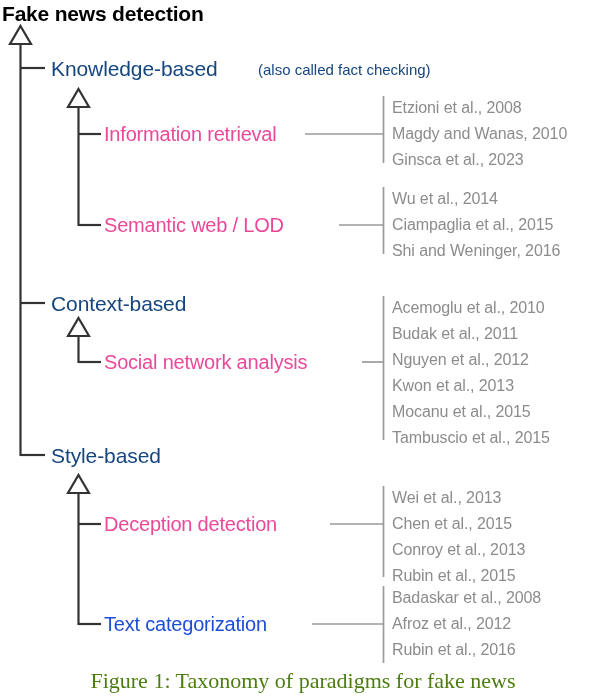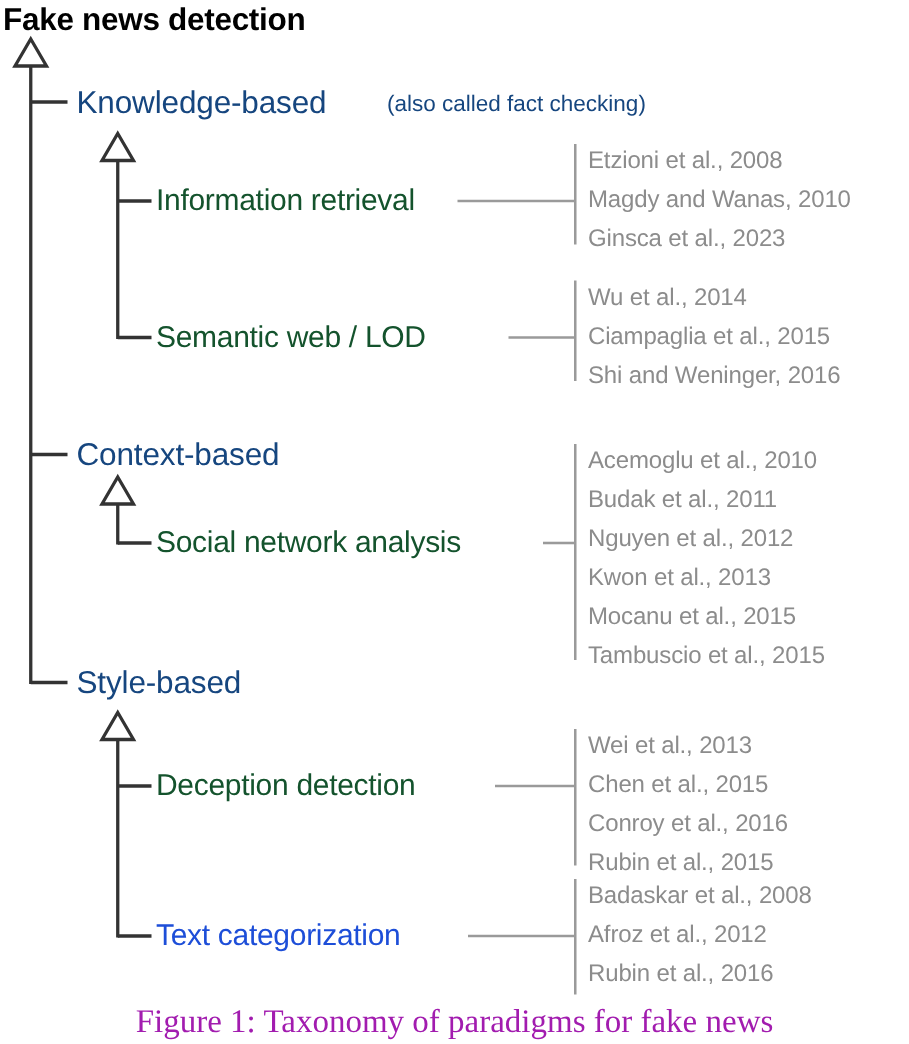--- a/index.html
+++ b/index.html
@@ -43,40 +43,40 @@
     font-size: 21px;
     color: #16467f;
     letter-spacing: -0.1px;
   }
   .cat-note {
     font-size: 15px;
     color: #16467f;
   }
   .leaf {
     font-size: 20px;
-    color: #14532d;
+    color: #ec4899;
     letter-spacing: -0.2px;
   }
   .leaf.accent {
     color: #1d4ed8;
   }
   .cite {
     font-size: 16px;
     color: #8c8c8c;
     letter-spacing: -0.1px;
   }
   .caption {
     position: absolute;
     left: 0;
     top: 668px;
     width: 606px;
     text-align: center;
     font-family: "Liberation Serif", serif;
     font-size: 22px;
-    color: #a21caf;
+    color: #4d7c0f;
     white-space: nowrap;
     line-height: 1.15;
   }
 </style>
 </head>
 <body>
 
 <div id="figure">
 
   <svg id="tree-svg" viewBox="0 0 606 696" xmlns="http://www.w3.org/2000/svg">
@@ -148,21 +148,21 @@
   <div class="lbl cite" style="left:392px; top:352px;">Nguyen et al., 2012</div>
   <div class="lbl cite" style="left:392px; top:378px;">Kwon et al., 2013</div>
   <div class="lbl cite" style="left:392px; top:404px;">Mocanu et al., 2015</div>
   <div class="lbl cite" style="left:392px; top:430px;">Tambuscio et al., 2015</div>
 
   <div class="lbl cat" style="left:51px; top:445px;">Style-based</div>
 
   <div class="lbl leaf" style="left:104px; top:514px;">Deception detection</div>
   <div class="lbl cite" style="left:392px; top:490px;">Wei et al., 2013</div>
   <div class="lbl cite" style="left:392px; top:516px;">Chen et al., 2015</div>
-  <div class="lbl cite" style="left:392px; top:542px;">Conroy et al., 2016</div>
+  <div class="lbl cite" style="left:392px; top:542px;">Conroy et al., 2013</div>
   <div class="lbl cite" style="left:392px; top:568px;">Rubin et al., 2015</div>
 
   <div class="lbl leaf accent" style="left:104px; top:614px;">Text categorization</div>
   <div class="lbl cite" style="left:392px; top:590px;">Badaskar et al., 2008</div>
   <div class="lbl cite" style="left:392px; top:616px;">Afroz et al., 2012</div>
   <div class="lbl cite" style="left:392px; top:642px;">Rubin et al., 2016</div>
 
   <div class="caption">Figure 1: Taxonomy of paradigms for fake news</div>
 
 </div>

